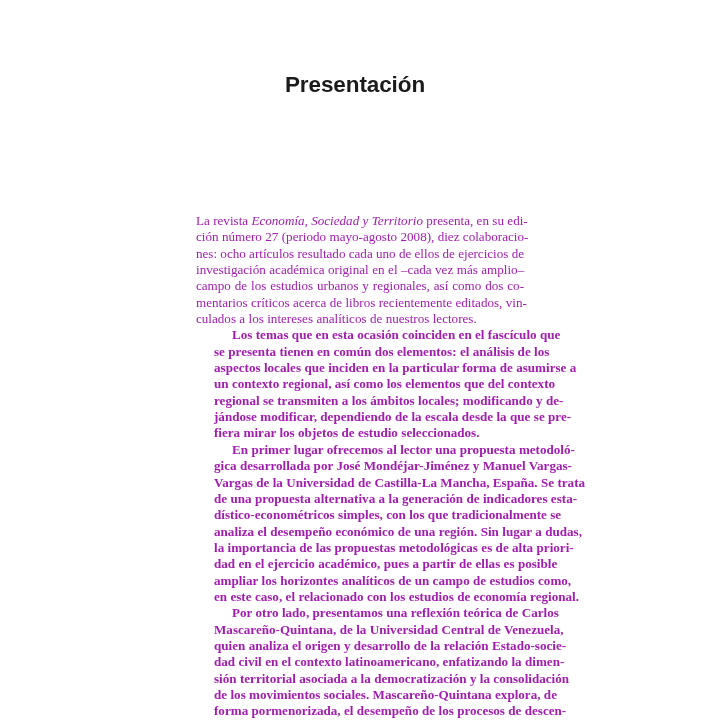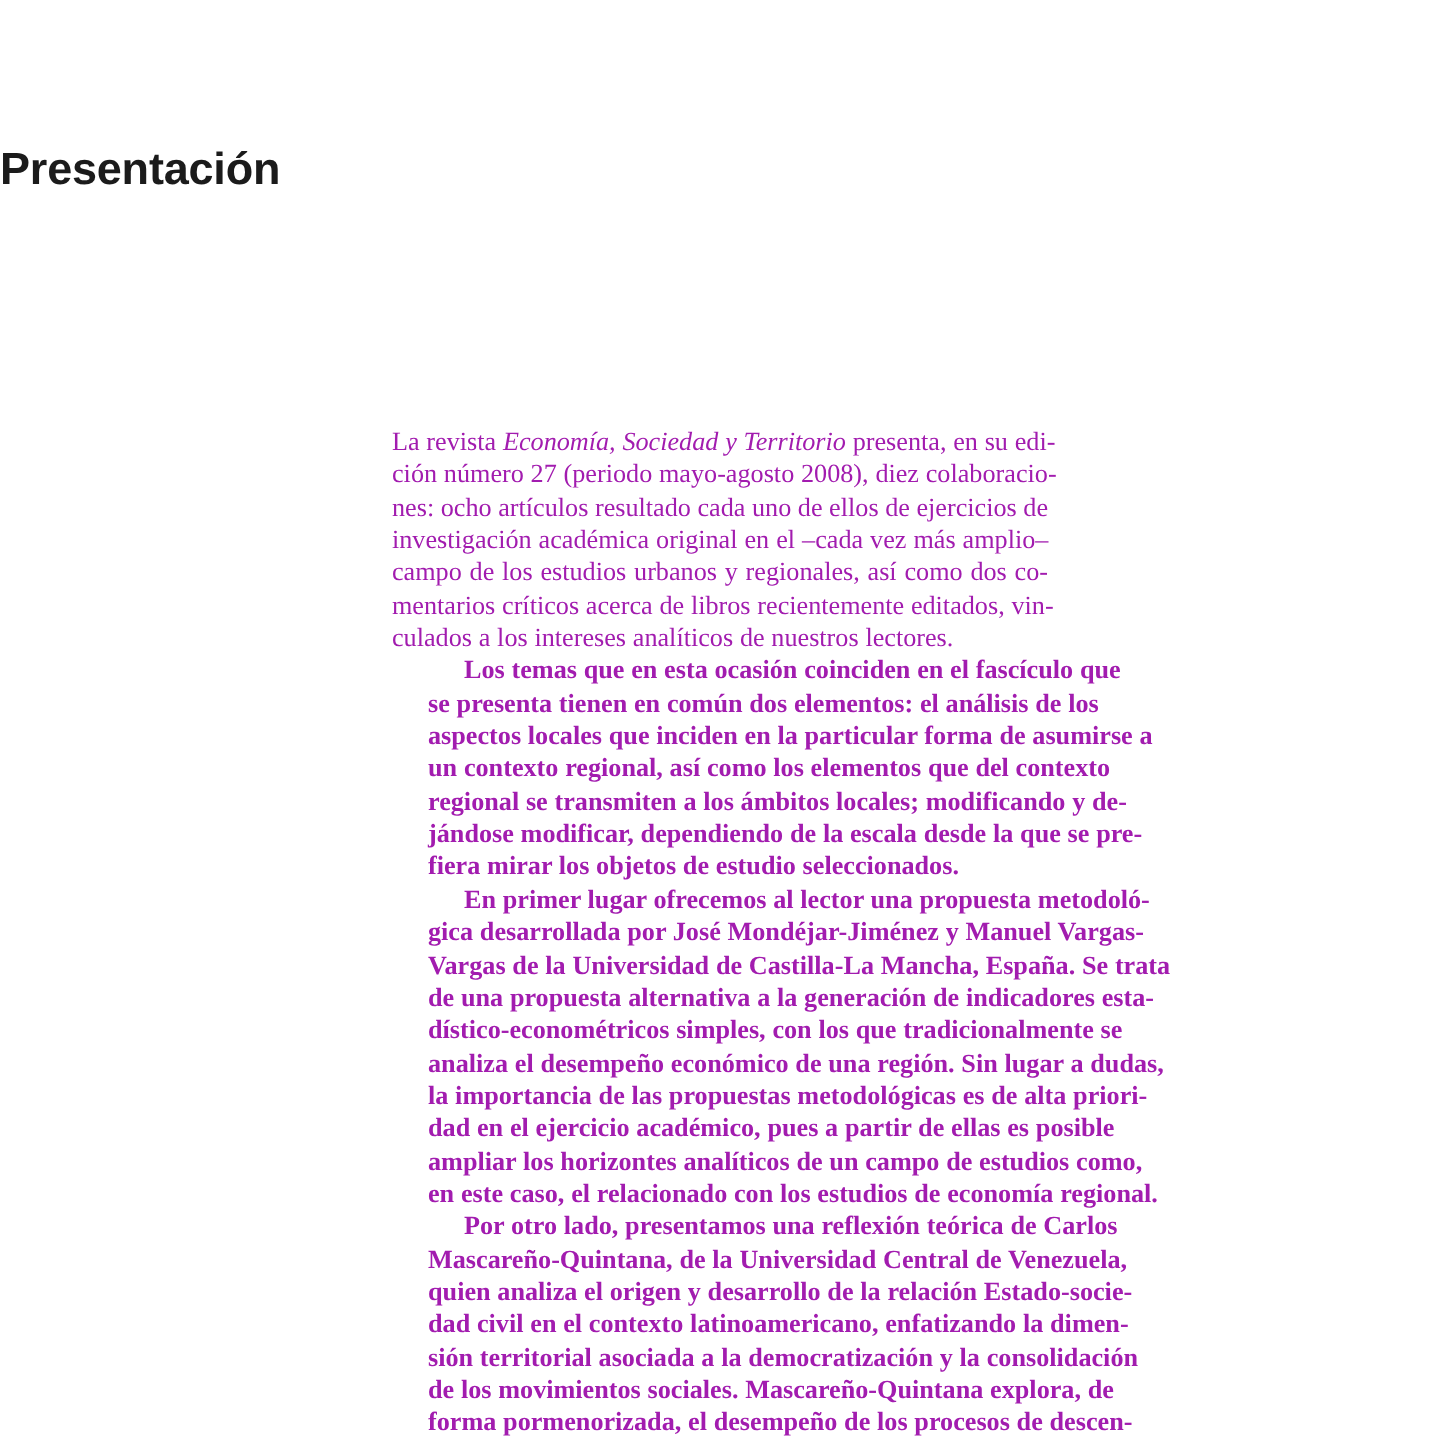--- a/index.html
+++ b/index.html
@@ -26,20 +26,21 @@
 
   
   .page-title {
     position: absolute;
     left: 0;
     top: 57px;
     width: 720px;
     
     padding-right: 10px;
     box-sizing: border-box;
+    text-align: center;
     font-family: "Liberation Sans", "DejaVu Sans", sans-serif;
     font-weight: bold;
     font-size: 22.5px;
     line-height: 26px;
     letter-spacing: -0.1px;
     color: #1b1b1b;
   }
 
   
   .text-column {

